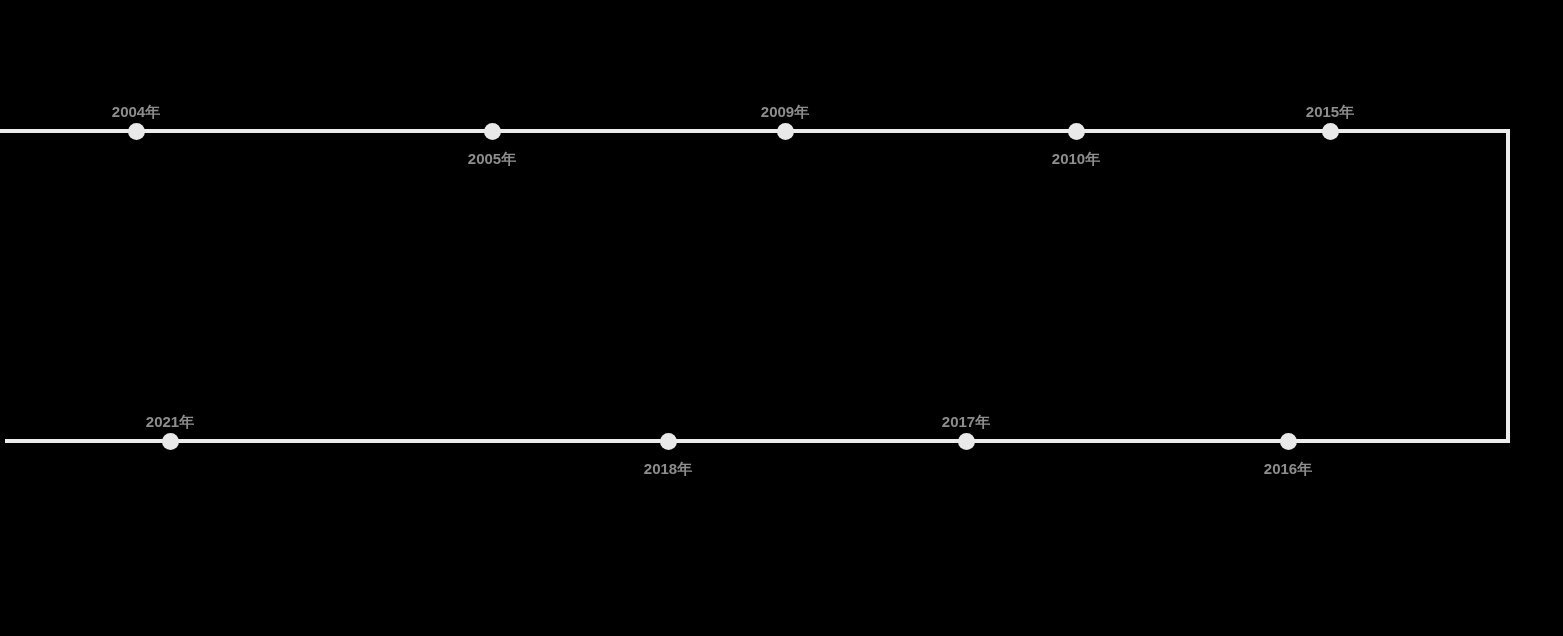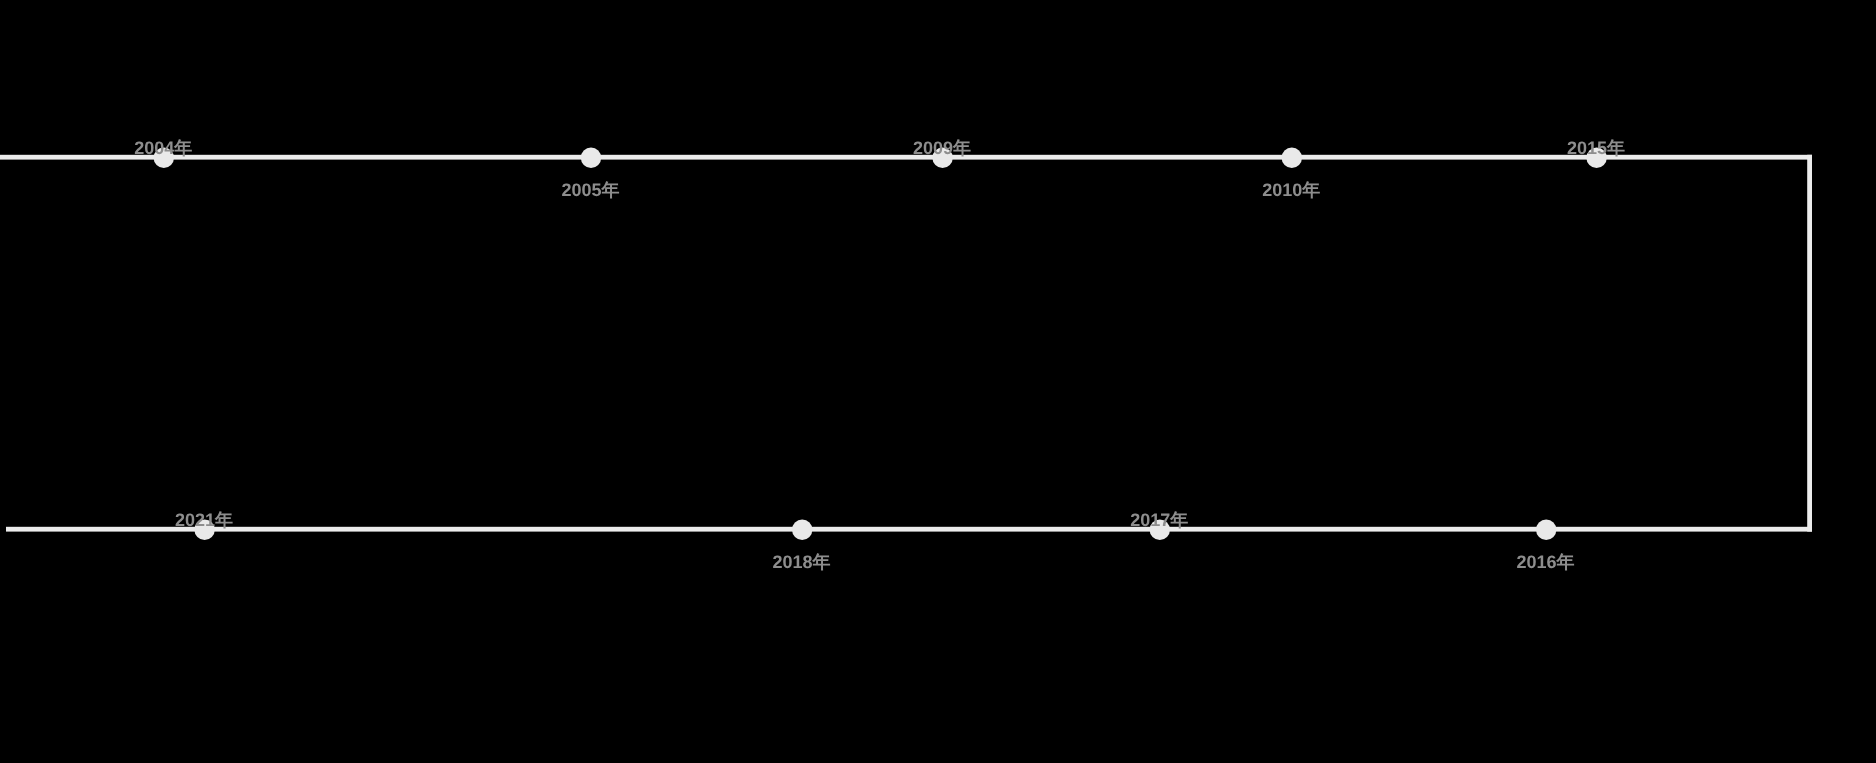--- a/index.html
+++ b/index.html
@@ -41,21 +41,21 @@
   .year-label {
     position: absolute;
     left: 50%;
     transform: translateX(-50%);
     white-space: nowrap;
     color: #8d8d8d;
     font-size: 15px;
     font-weight: bold;
     line-height: 1;
   }
-  .year-label.above { bottom: 0; margin-top: 16px; }
+  .year-label.above { bottom: 12px; margin-top: 16px; }
   .year-label.below { top: 20px; }
 </style>
 </head>
 <body>
 
 <div class="timeline">
 
   <div class="line h-line" style="left:0; top:129px; width:1510px;"></div>
   <div class="line v-line" style="left:1506px; top:129px; height:314px;"></div>
   <div class="line h-line" style="left:5px; top:439px; width:1505px;"></div>

